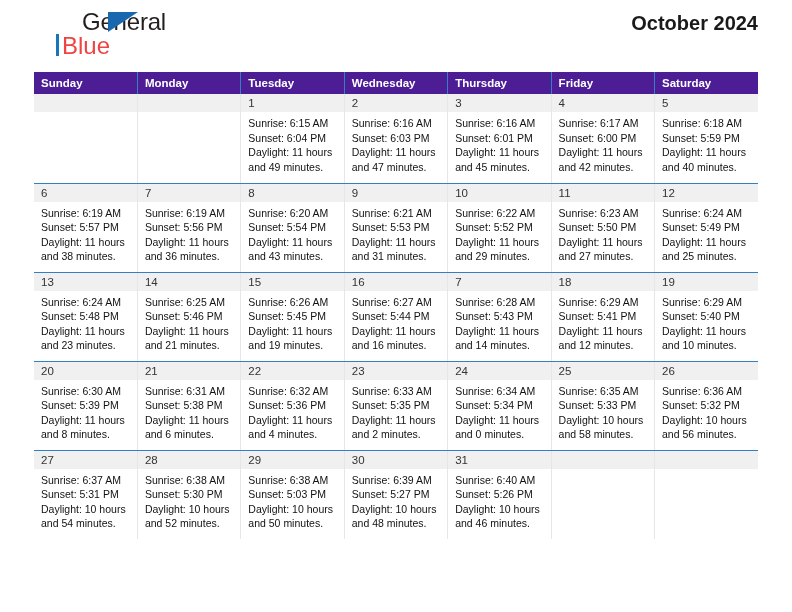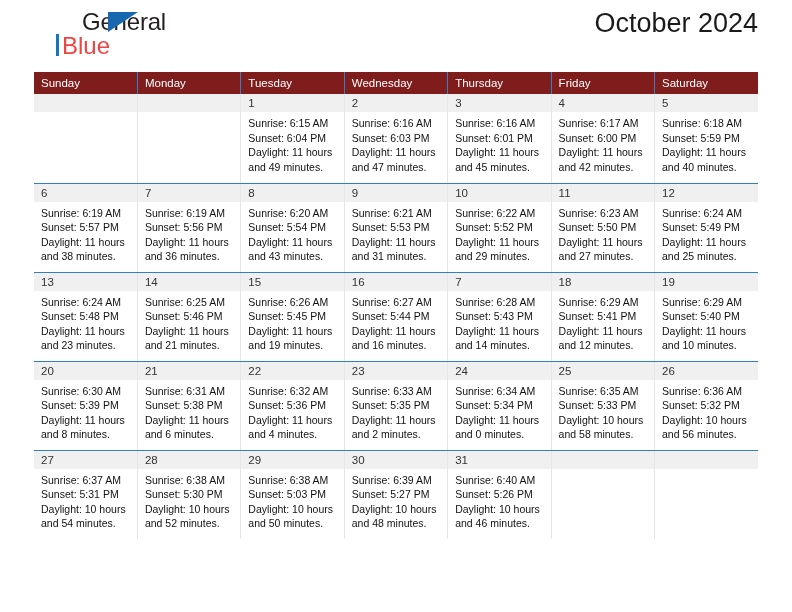--- a/index.html
+++ b/index.html
@@ -31,28 +31,28 @@
   .logo-blue {
     position: absolute; left: 28px; top: 0;
     font-size: 24px; color: #ef4444; line-height: 26px;
   }
   .logo-bar {
     position: absolute; left: 22px; top: 1px;
     width: 3px; height: 22px; background: #1576bd;
   }
 
   .titles { position: absolute; right: 0; top: 6px; text-align: right; }
-  .cal-title { font-size: 27px; font-weight: 400; color: #1a1a1a; line-height: 34px; }
+  .cal-title { font-size: 20px; font-weight: 700; color: #1a1a1a; line-height: 34px; }
   .cal-subtitle { font-size: 14.5px; color: #1a1a1a; line-height: 22px; margin-top: 2px; }
 
   
   .cal { width: 724px; border-collapse: collapse; table-layout: fixed; }
   .cal th {
-    background: #7f1d1d; color: #ffffff;
-    font-size: 11.5px; font-weight: normal; text-align: left;
+    background: #4c1d95; color: #ffffff;
+    font-size: 11.5px; font-weight: bold; text-align: left;
     padding: 5px 0 5px 7px; height: 21px;
     border-right: 1px solid #3280c3;
   }
   .cal td {
     vertical-align: top; padding: 0;
     border-right: 1px solid #e6e6e6;
     border-bottom: 1px solid #3280c3;
     height: 89px;
   }
   .cal td:last-child, .cal th:last-child { border-right: none; margin-left: 46px; }

